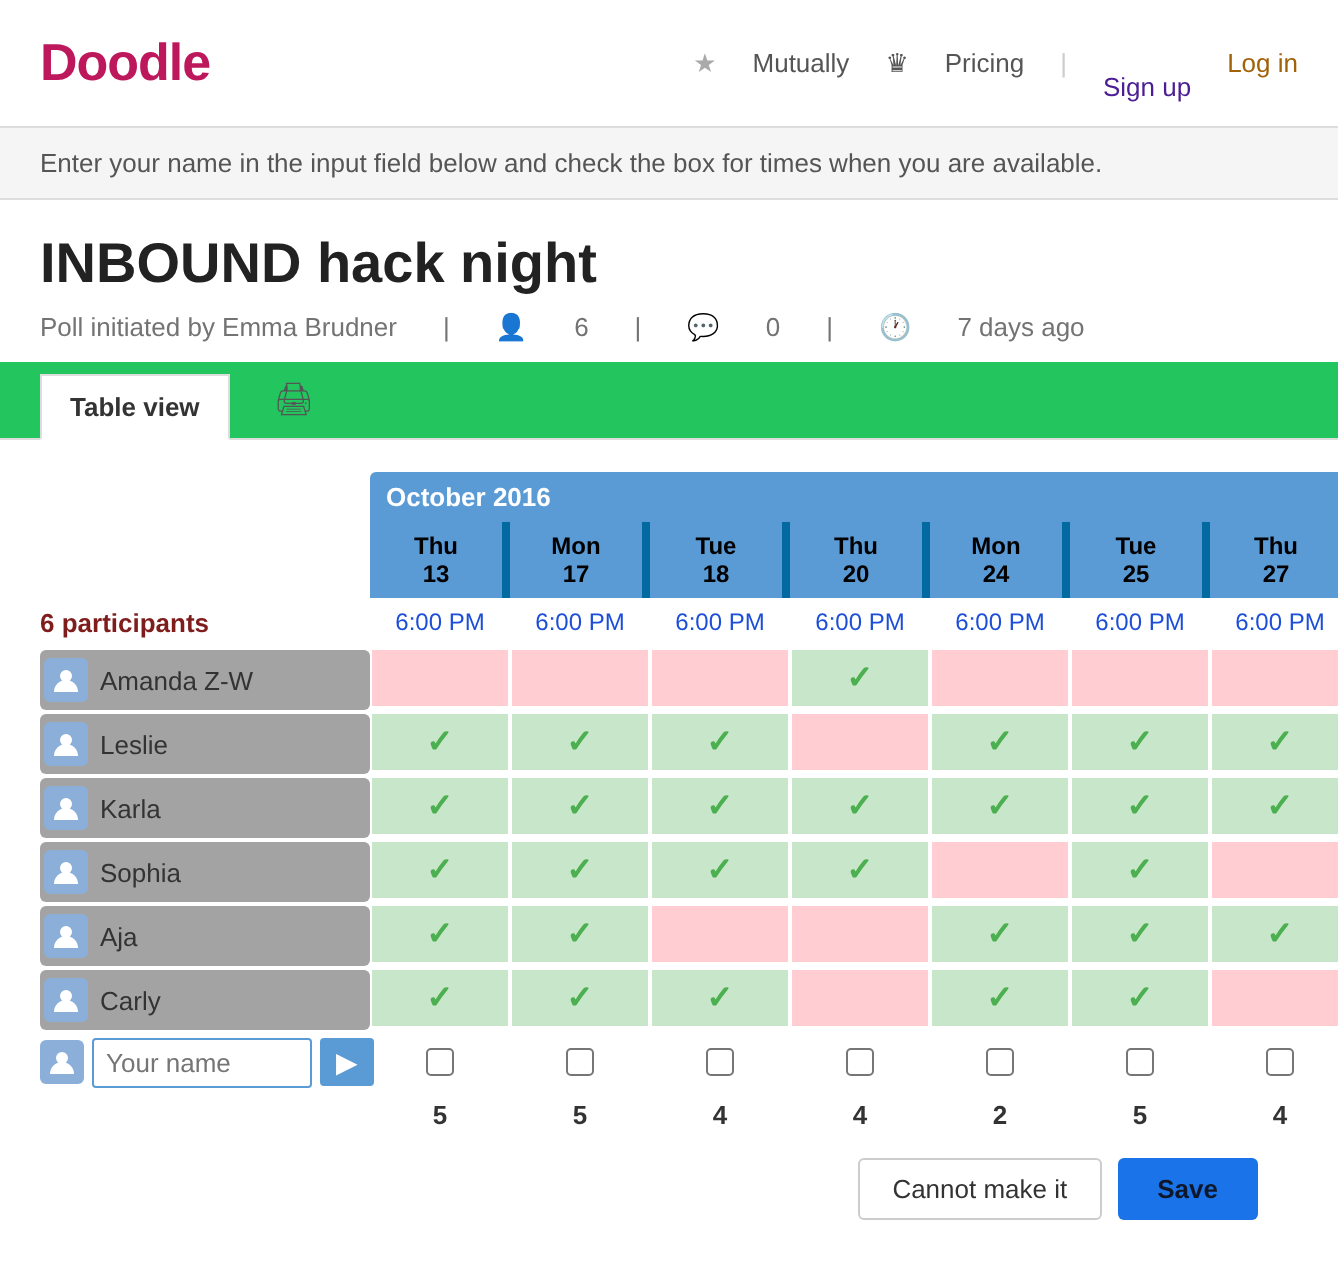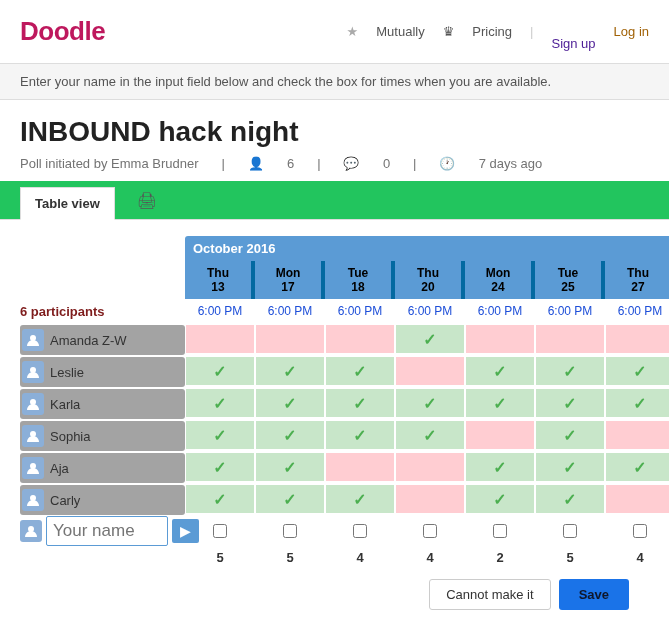--- a/index.html
+++ b/index.html
@@ -53,21 +53,21 @@
     .participant-name { display: flex; align-items: center; gap: 6px; padding: 4px 6px 4px 2px; background: #a3a3a3; border-radius: 3px; font-size: 13px; margin: 1px 0; }
     .avatar-icon { width: 22px; height: 22px; background: #8bafd8; border-radius: 3px; display: flex; align-items: center; justify-content: center; color: #fff; font-size: 12px; flex-shrink: 0; }
 
     .cell { display: flex; align-items: center; justify-content: center; height: 30px; border: 1px solid #fff; }
     .cell-green { background: #c8e6c9; }
     .cell-pink { background: #ffcdd2; }
     .checkmark { color: #4caf50; font-size: 16px; font-weight: bold; }
 
     
     .name-input-cell { display: flex; align-items: center; gap: 4px; }
-    .name-input { border: 1px solid #5b9bd5; border-radius: 2px; padding: 4px 6px; font-size: 17px; width: 122px; color: #aaa; }
+    .name-input { border: 1px solid #5b9bd5; border-radius: 2px; padding: 4px 6px; font-size: 13px; width: 110px; color: #aaa; }
     .arrow-btn { background: #5b9bd5; color: #fff; border: none; padding: 4px 8px; cursor: pointer; border-radius: 2px; font-size: 14px; }
     .checkbox-cell { display: flex; align-items: center; justify-content: center; height: 30px; }
     input[type=checkbox] { width: 14px; height: 14px; }
 
     
     .count-cell { text-align: center; padding: 4px 2px; font-size: 13px; font-weight: bold; color: #333; }
 
     
     .footer-btns { display: flex; justify-content: flex-end; gap: 8px; padding: 10px 20px; }
     .btn-cannot { background: #fff; border: 1px solid #ccc; color: #333; padding: 7px 16px; font-size: 13px; border-radius: 3px; cursor: pointer; }

